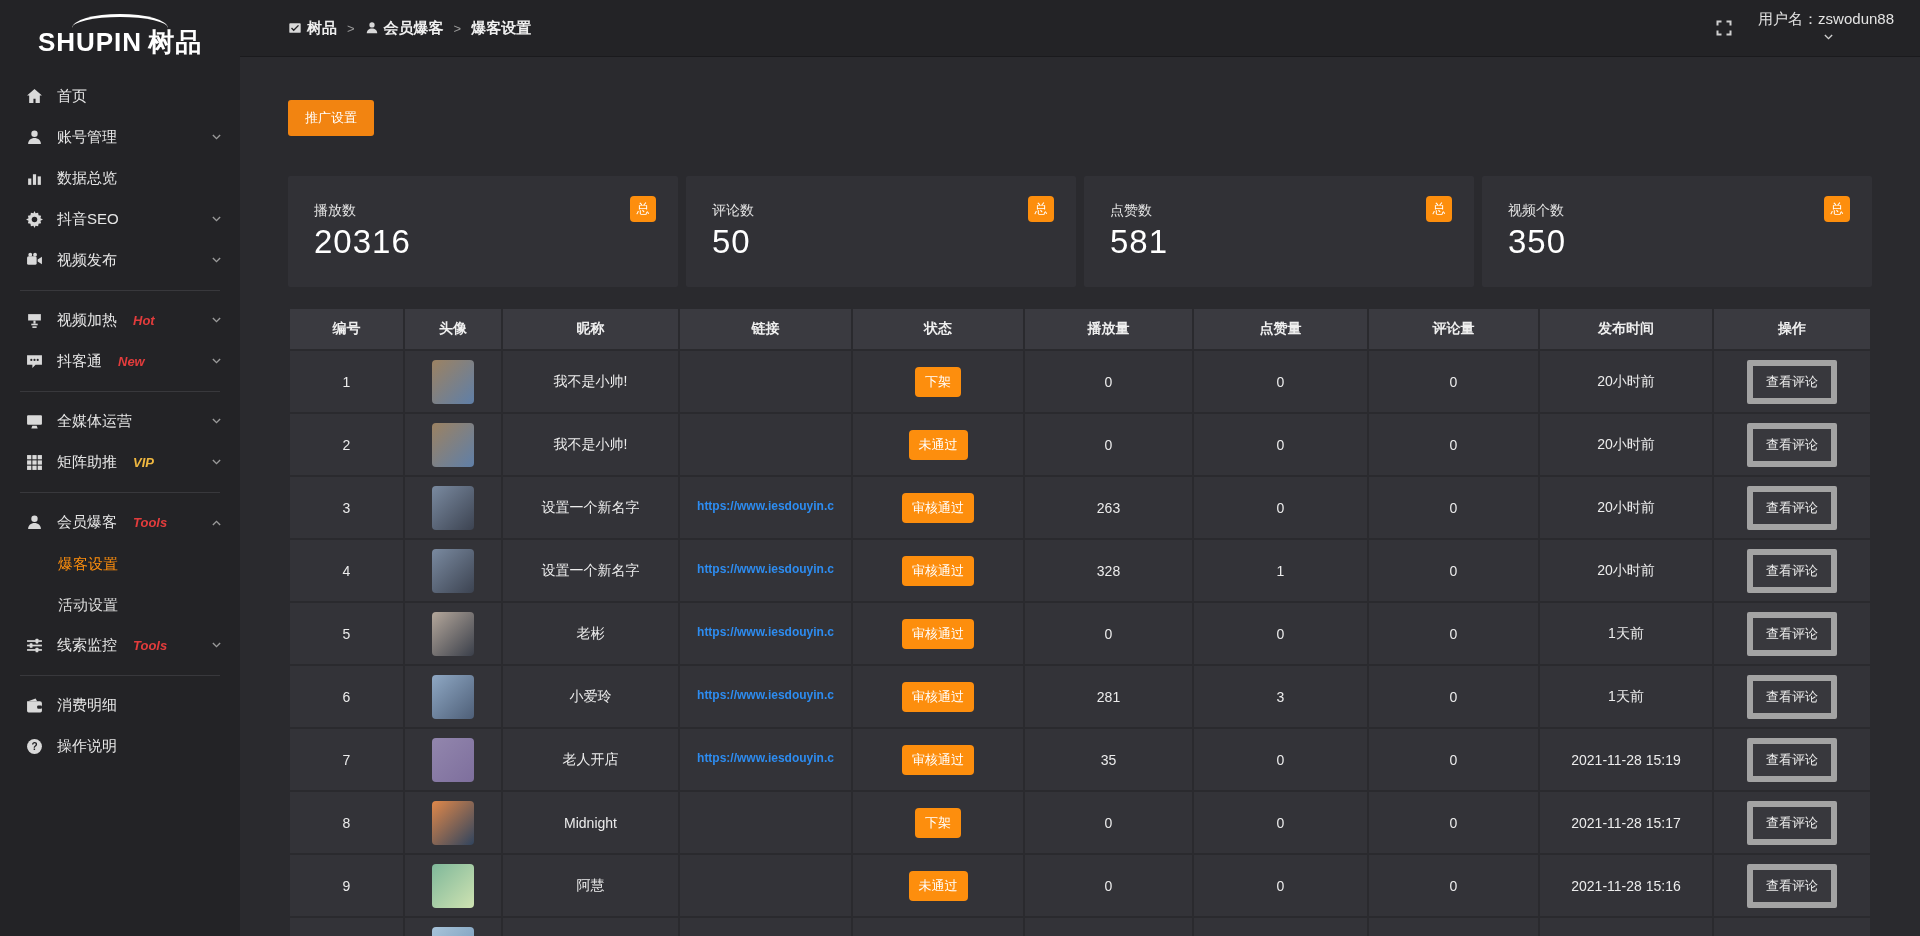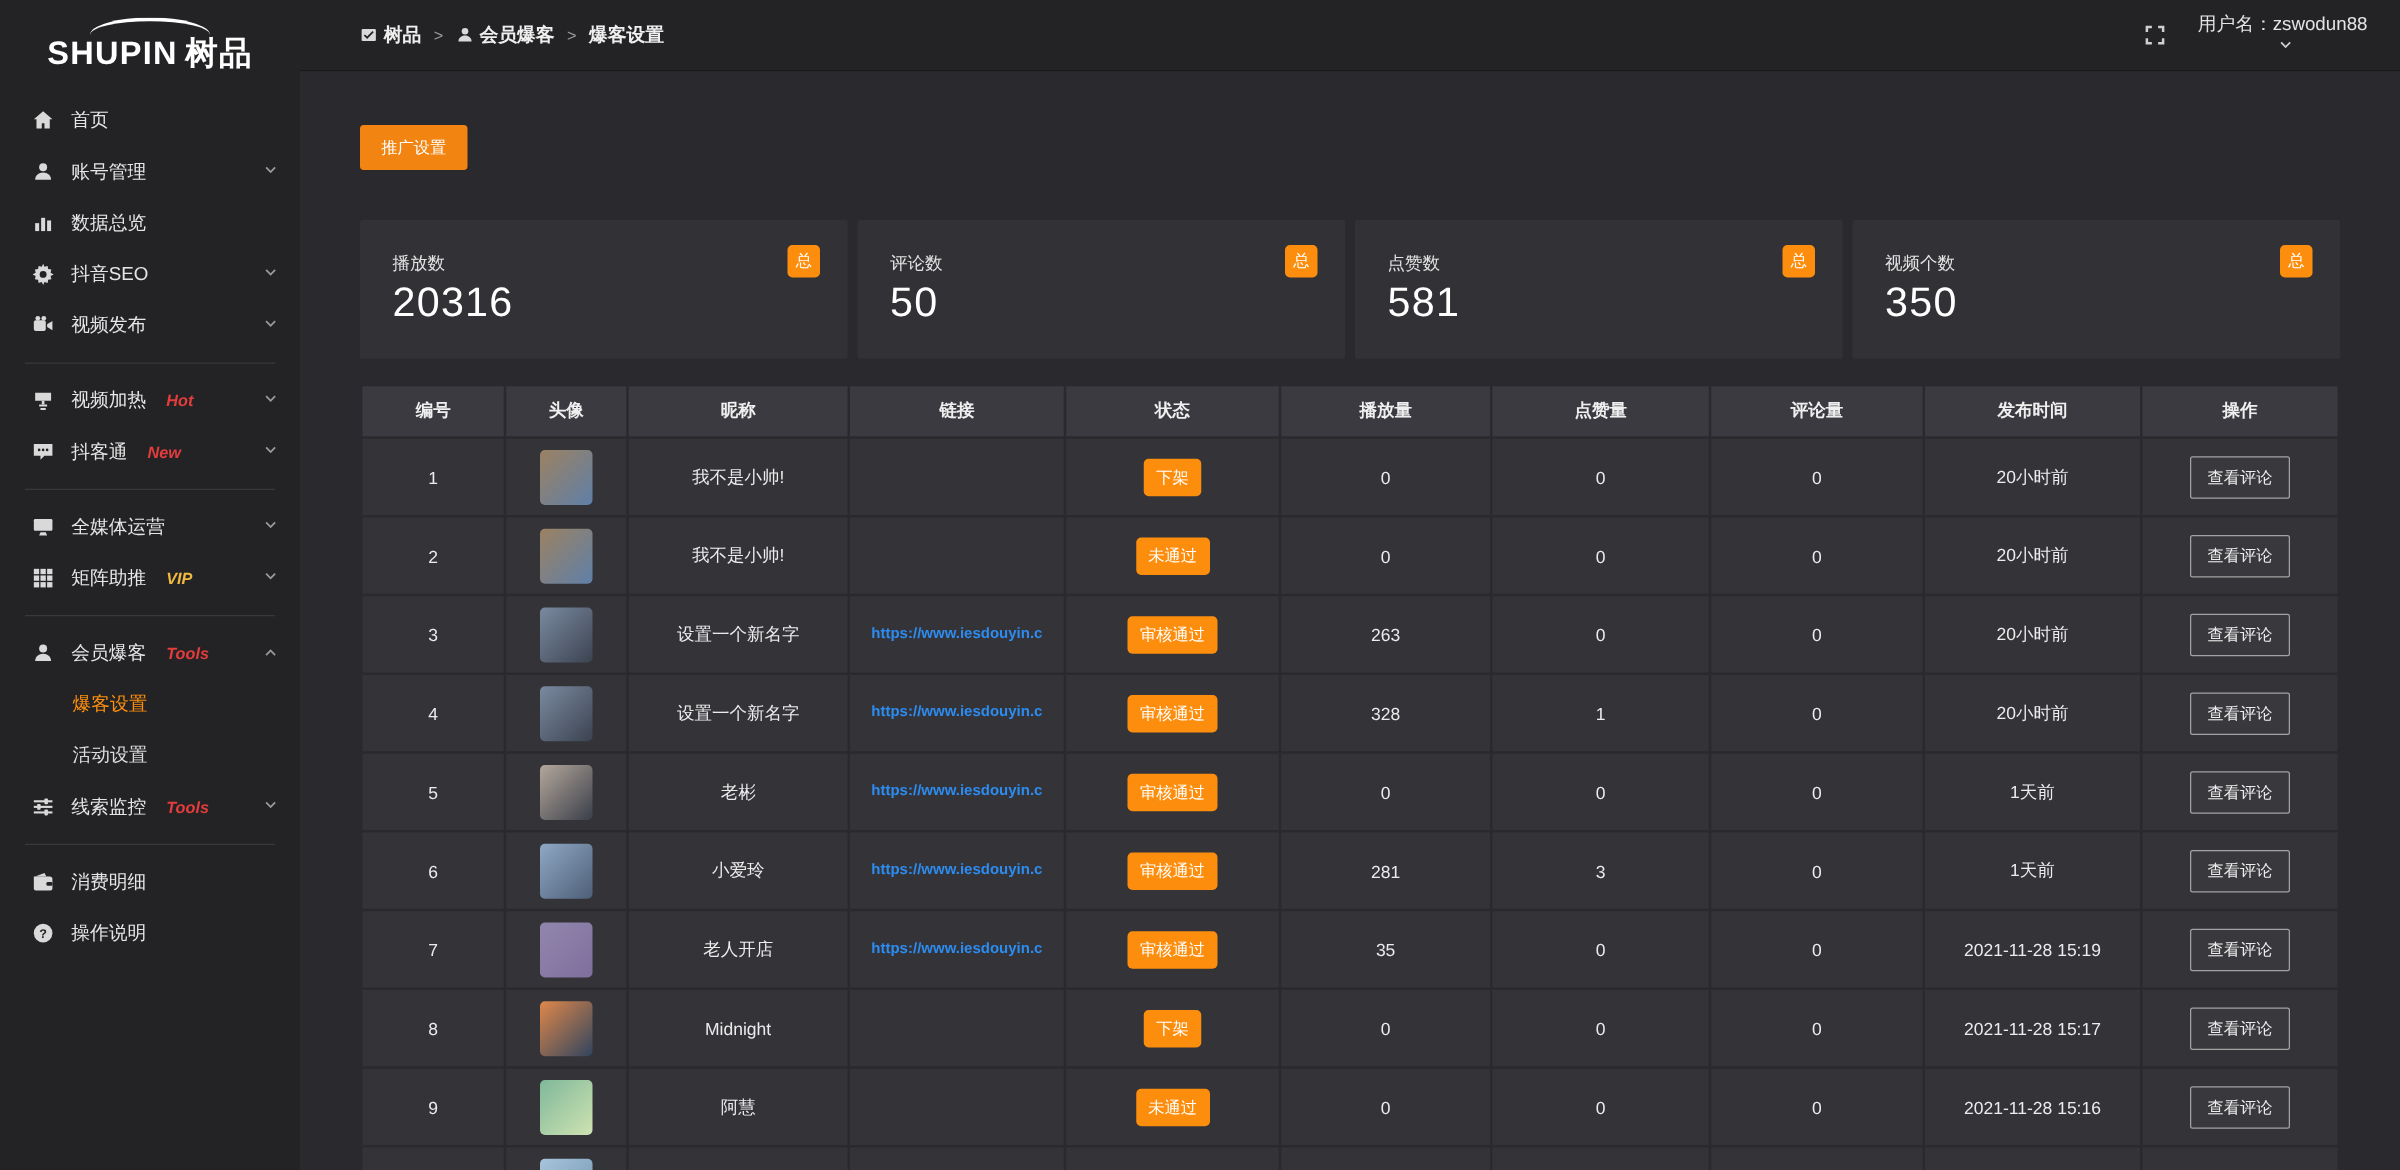--- a/index.html
+++ b/index.html
@@ -55,21 +55,21 @@
 
   
   .grid { width:100%; border-collapse:collapse; margin-top:20px; table-layout:fixed; }
   .grid th { background:#3a3a40; color:#efefef; font-size:14px; font-weight:bold; height:42px; }
   .grid td { background:#333338; color:#ececec; font-size:14px; height:63px; text-align:center; vertical-align:middle; }
   .grid th, .grid td { border:2px solid #2a2a2e; }
   .avatar { width:42px; height:44px; border-radius:4px; margin:0 auto; }
   .link-a { color:#2d8cf0; text-decoration:none; font-size:12px; cursor:pointer; display:inline-block;
     max-width:100%; overflow:hidden; white-space:nowrap;font-weight:bold; }
   .status-badge { display:inline-block; background:#fd8e0d; color:#fff; font-size:13px; padding:6px 10px; border-radius:4px; }
-  .op-btn { background:#38383d; border:1px solid #a3a3a3; color:#ececec; font-size:13px;
+  .op-btn { background:#38383d; border:6px solid #a3a3a3; color:#ececec; font-size:13px;
     padding:7px 13px; border-radius:2px; cursor:pointer; font-family:inherit; }
 </style>
 </head>
 <body>
 
 <div class="app">
   <aside class="sidebar">
     <div class="logo">
       <div class="logo-arc"></div>
       <div class="logo-text"><span>SHUPIN</span><span class="logo-cn">树品</span></div>

